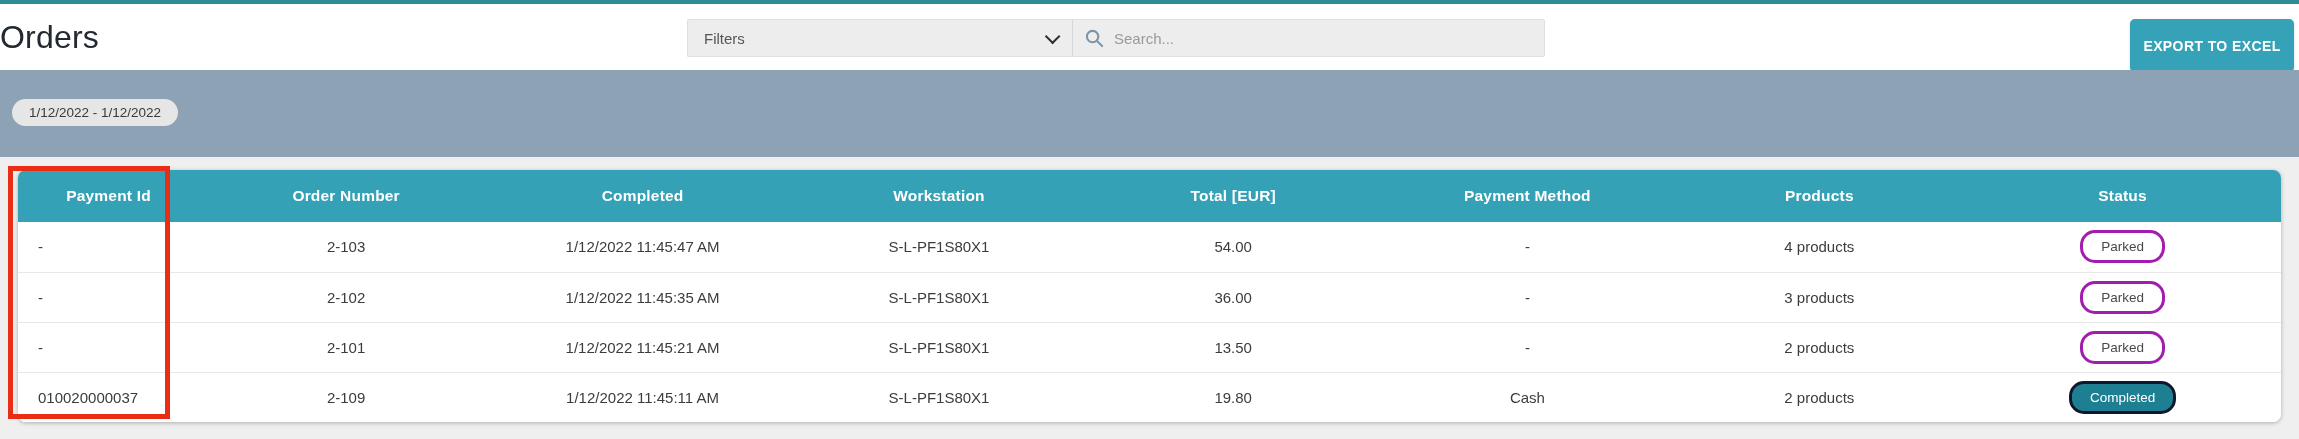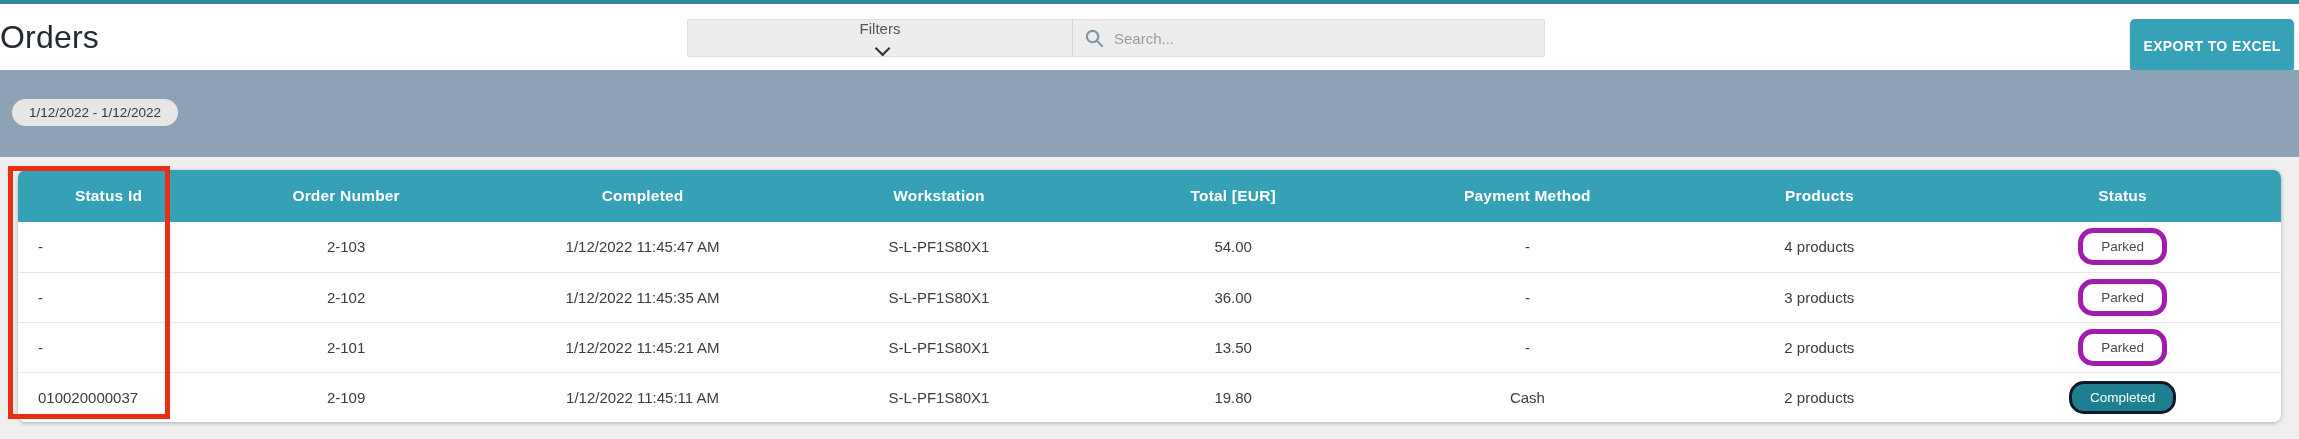--- a/index.html
+++ b/index.html
@@ -17,21 +17,21 @@
   
   .appheader { height: 66px; background: #ffffff; position: relative; }
   .page-title {
     position: absolute; left: 0; top: 50%; transform: translateY(-50%);
     font-size: 32px; color: #222930; font-weight: 400; letter-spacing: 0.2px;
   }
   .filters-box {
     position: absolute; left: 687px; top: 15px; width: 386px; height: 38px;
     background: #ededed; border: 1px solid #e0e0e0; border-right: 1px solid #d6d6d6;
     display: flex; align-items: center; padding: 0 16px;
-    font-size: 15px; color: #555; cursor: pointer; border-radius: 2px 0 0 2px; flex-direction: column;
+    font-size: 15px; color: #555; cursor: pointer; border-radius: 2px 0 0 2px;
   }
   .filters-box .spacer { flex: 1; }
   .chevron {
     width: 11px; height: 11px; border-right: 2.5px solid #2f2f2f; border-bottom: 2.5px solid #2f2f2f;
     transform: rotate(45deg) translateY(-3px);
   }
   .search-box {
     position: absolute; left: 1073px; top: 15px; width: 472px; height: 38px;
     background: #ededed; border: 1px solid #e0e0e0; border-left: none;
     display: flex; align-items: center; padding: 0 12px; border-radius: 0 2px 2px 0; justify-content: flex-end;
@@ -74,21 +74,21 @@
     background: #ffffff;
   }
   tbody tr + tr td { border-top: 1px solid #e8e8e8; }
   tbody td:first-child { text-align: left; padding-left: 20px; }
   tbody tr { cursor: pointer; }
 
   .pill {
     display: inline-block; min-width: 64px; padding: 5px 18px; border-radius: 15px;
     font-size: 13.5px; line-height: 17px;
   }
-  .pill-parked { background: #ffffff; border: 5px solid #a21caf; color: #4a4a4a; }
+  .pill-parked { background: #ffffff; border: 3px solid #a21caf; color: #4a4a4a; }
   .pill-completed { background: #1e7e92; border: 3px solid #0f172a; color: #ffffff; }
 
   
   .annotation-box {
     position: absolute; left: 8px; top: 166px; width: 162px; height: 253px;
     border: 5px solid #ea2e16; z-index: 10; pointer-events: none;
   }
 </style>
 </head>
 <body>
@@ -126,21 +126,21 @@
         <col style="width:13%">
         <col style="width:13.2%">
         <col style="width:13%">
       <col style="width:13%">
         <col style="width:13%">
         <col style="width:12.8%">
         <col style="width:14%">
     </colgroup>
     <thead>
       <tr>
-        <th>Status Id</th>
+        <th>Payment Id</th>
         <th>Order Number</th>
         <th>Completed</th>
         <th>Workstation</th>
         <th>Total [EUR]</th>
         <th>Payment Method</th>
         <th>Products</th>
         <th>Status</th>
       </tr>
     </thead>
     <tbody>

